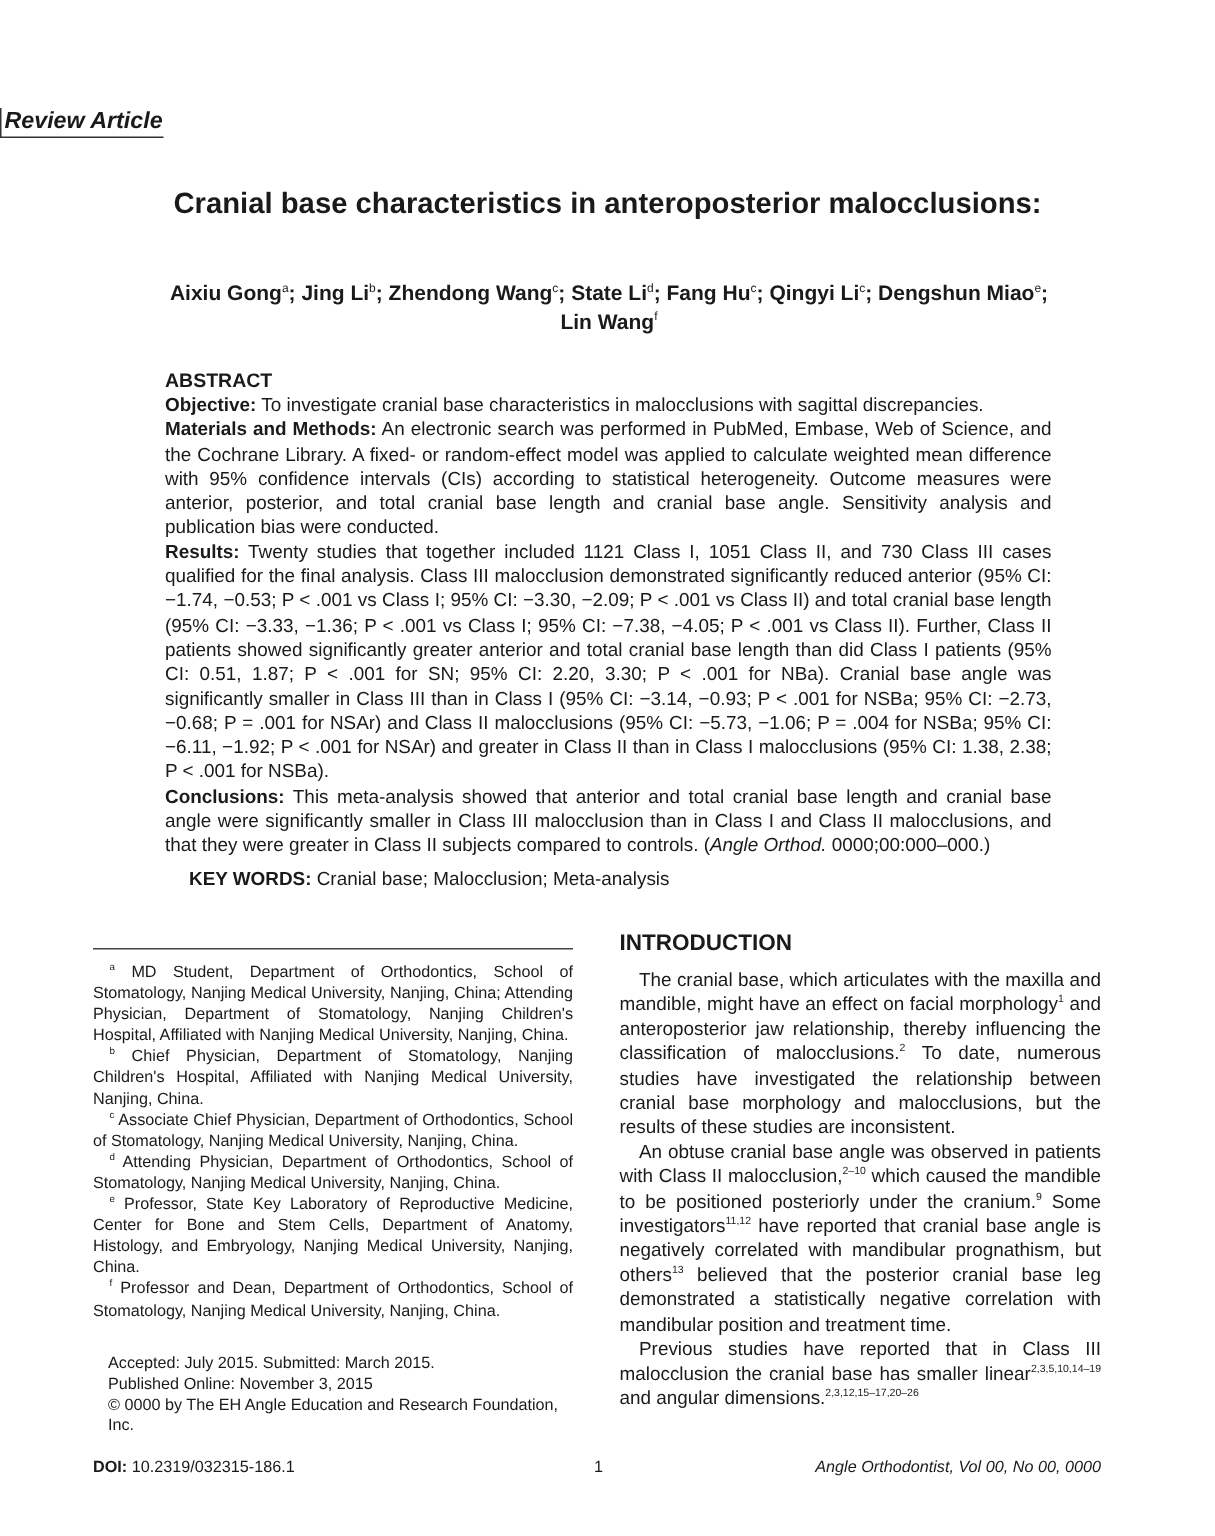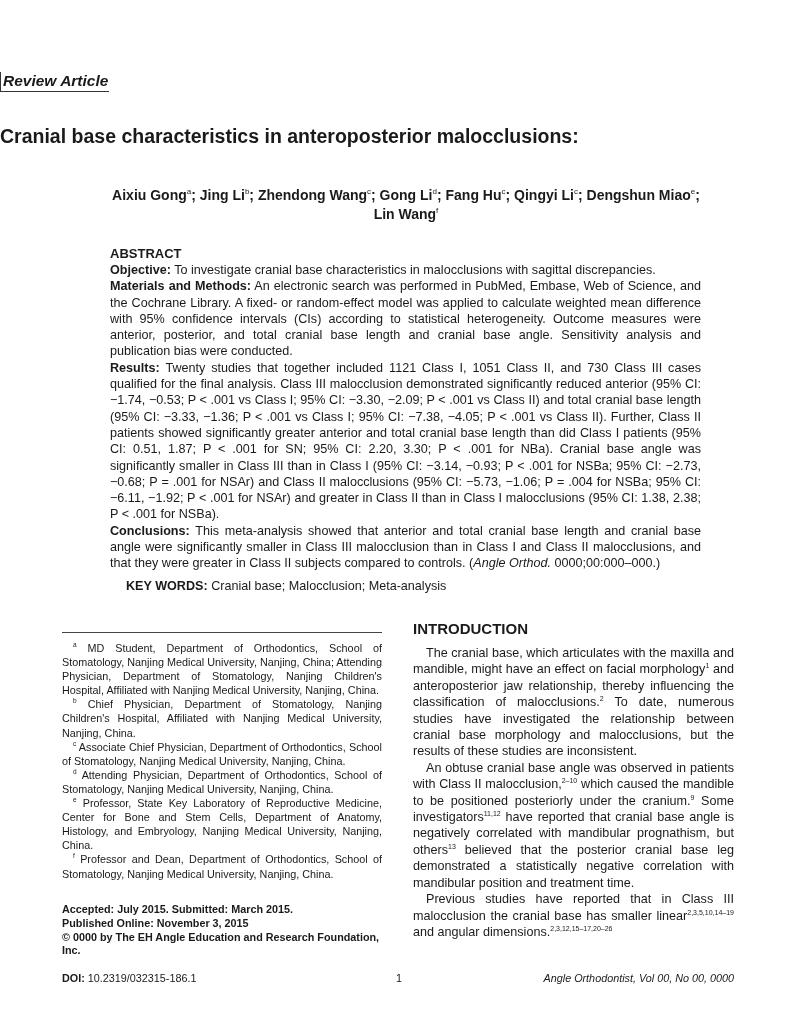--- a/index.html
+++ b/index.html
@@ -9,21 +9,21 @@
     }
     .abs { position: absolute; }
     .review {
       left: 0; width: 810px; top: 72px; text-align: left;
     }
     .review span {
       display: inline-block; font-style: italic; font-weight: bold; font-size: 15.5px;
       border-bottom: 1.3px solid #333; border-left: 1.3px solid #333; padding: 0 1px 1px 2px; line-height: 18px;
     }
     .title {
-      left: 0; width: 810px; top: 123px; text-align: left; font-weight: bold; font-size: 19.5px; line-height: 26px;
+      left: 0; width: 810px; top: 123px; text-align: center; font-weight: bold; font-size: 19.5px; line-height: 26px;
     }
     .title .sub { font-style: italic; }
     .authors {
       left: 70px; width: 672px; top: 186px; text-align: center; font-weight: bold; font-size: 14px; line-height: 19px;
     }
     .authors sup { font-size: 8px; font-weight: normal; vertical-align: super; line-height: 0; }
     .abstract {
       left: 110px; width: 591px; top: 246px; font-size: 12.6px; line-height: 16.3px; text-align: justify;
     }
     .abstract .head { font-weight: bold; font-size: 13px; line-height: 16px; }
@@ -36,21 +36,21 @@
     .keywords b { font-weight: bold; }
     .rule {
       left: 62px; width: 320px; top: 632px; height: 0; border-top: 1.3px solid #444;
     }
     .footnotes {
       left: 62px; width: 320px; top: 641px; font-size: 10.8px; line-height: 14.1px; text-align: justify;
     }
     .footnotes p { margin: 0; text-indent: 11px; }
     .footnotes sup { font-size: 6.5px; vertical-align: super; line-height: 0; }
     .dates {
-      left: 62px; width: 320px; top: 903px; font-size: 10.8px; line-height: 13.8px; font-weight: bold;
+      left: 72px; width: 320px; top: 903px; font-size: 10.8px; line-height: 13.8px;
     }
     .dates p { margin: 0; }
     .intro-head {
       left: 413px; top: 620px; font-weight: bold; font-size: 15px;
     }
     .intro {
       left: 413px; width: 321px; top: 645px; font-size: 12.6px; line-height: 16.4px; text-align: justify;
     }
     .intro p { margin: 0; text-indent: 13px; }
     .intro sup { font-size: 7px; vertical-align: super; line-height: 0; }
@@ -65,21 +65,21 @@
 <body>
 
 <div class="abs review">
   <span>Review Article</span>
 </div>
 
 <div class="abs title">
   <div>Cranial base characteristics in anteroposterior malocclusions:</div>
 </div>
 
-<div class="abs authors" id="authors"><span>Aixiu Gong</span><sup>a</sup>; <span>Jing Li</span><sup>b</sup>; <span>Zhendong Wang</span><sup>c</sup>; <span>Gong Li</span><sup>d</sup>; <span>Fang Hu</span><sup>c</sup>; <span>Qingyi Li</span><sup>c</sup>; <span>Dengshun Miao</span><sup>e</sup>;<br><span>Lin Wang</span><sup>f</sup></div>
+<div class="abs authors" id="authors"><span>Aixiu Gong</span><sup>a</sup>; <span>Jing Li</span><sup>b</sup>; <span>Zhendong Wang</span><sup>c</sup>; <span>State Li</span><sup>d</sup>; <span>Fang Hu</span><sup>c</sup>; <span>Qingyi Li</span><sup>c</sup>; <span>Dengshun Miao</span><sup>e</sup>;<br><span>Lin Wang</span><sup>f</sup></div>
 
 <div class="abs abstract">
   <div class="head">ABSTRACT</div>
   <p><b>Objective:</b><span> To investigate cranial base characteristics in malocclusions with sagittal discrepancies.</span></p>
   <p><b>Materials and Methods:</b><span> An electronic search was performed in PubMed, Embase, Web of Science, and the Cochrane Library. A fixed- or random-effect model was applied to calculate weighted mean difference with 95% confidence intervals (CIs) according to statistical heterogeneity. Outcome measures were anterior, posterior, and total cranial base length and cranial base angle. Sensitivity analysis and publication bias were conducted.</span></p>
   <p><b>Results:</b><span> Twenty studies that together included 1121 Class I, 1051 Class II, and 730 Class III cases qualified for the final analysis. Class III malocclusion demonstrated significantly reduced anterior (95% CI: −1.74, −0.53; P &lt; .001 vs Class I; 95% CI: −3.30, −2.09; P &lt; .001 vs Class II) and total cranial base length (95% CI: −3.33, −1.36; P &lt; .001 vs Class I; 95% CI: −7.38, −4.05; P &lt; .001 vs Class II). Further, Class II patients showed significantly greater anterior and total cranial base length than did Class I patients (95% CI: 0.51, 1.87; P &lt; .001 for SN; 95% CI: 2.20, 3.30; P &lt; .001 for NBa). Cranial base angle was significantly smaller in Class III than in Class I (95% CI: −3.14, −0.93; P &lt; .001 for NSBa; 95% CI: −2.73, −0.68; P = .001 for NSAr) and Class II malocclusions (95% CI: −5.73, −1.06; P = .004 for NSBa; 95% CI: −6.11, −1.92; P &lt; .001 for NSAr) and greater in Class II than in Class I malocclusions (95% CI: 1.38, 2.38; P &lt; .001 for NSBa).</span></p>
   <p><b>Conclusions:</b><span> This meta-analysis showed that anterior and total cranial base length and cranial base angle were significantly smaller in Class III malocclusion than in Class I and Class II malocclusions, and that they were greater in Class II subjects compared to controls. (</span><i>Angle Orthod.</i><span> 0000;00:000–000.)</span></p>
 </div>
 
 <div class="abs keywords">

